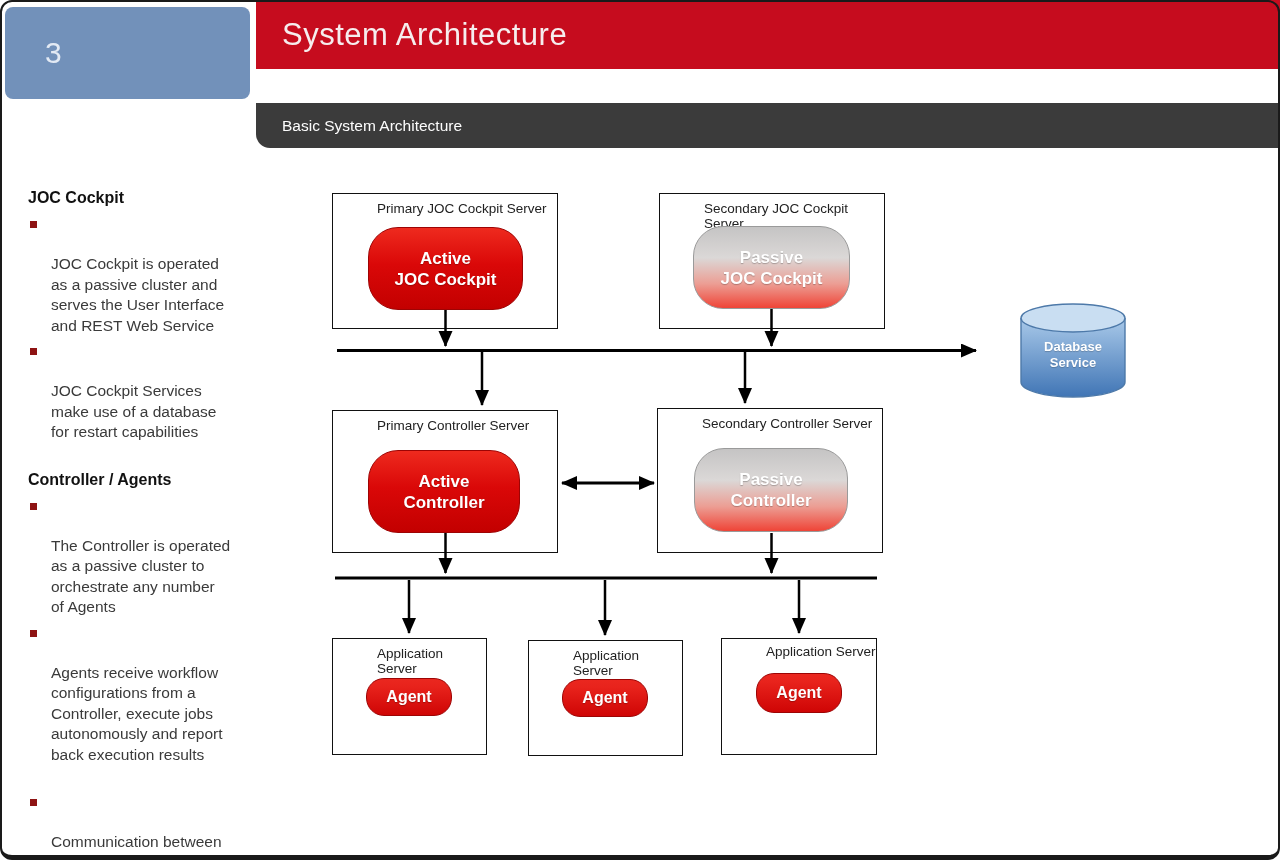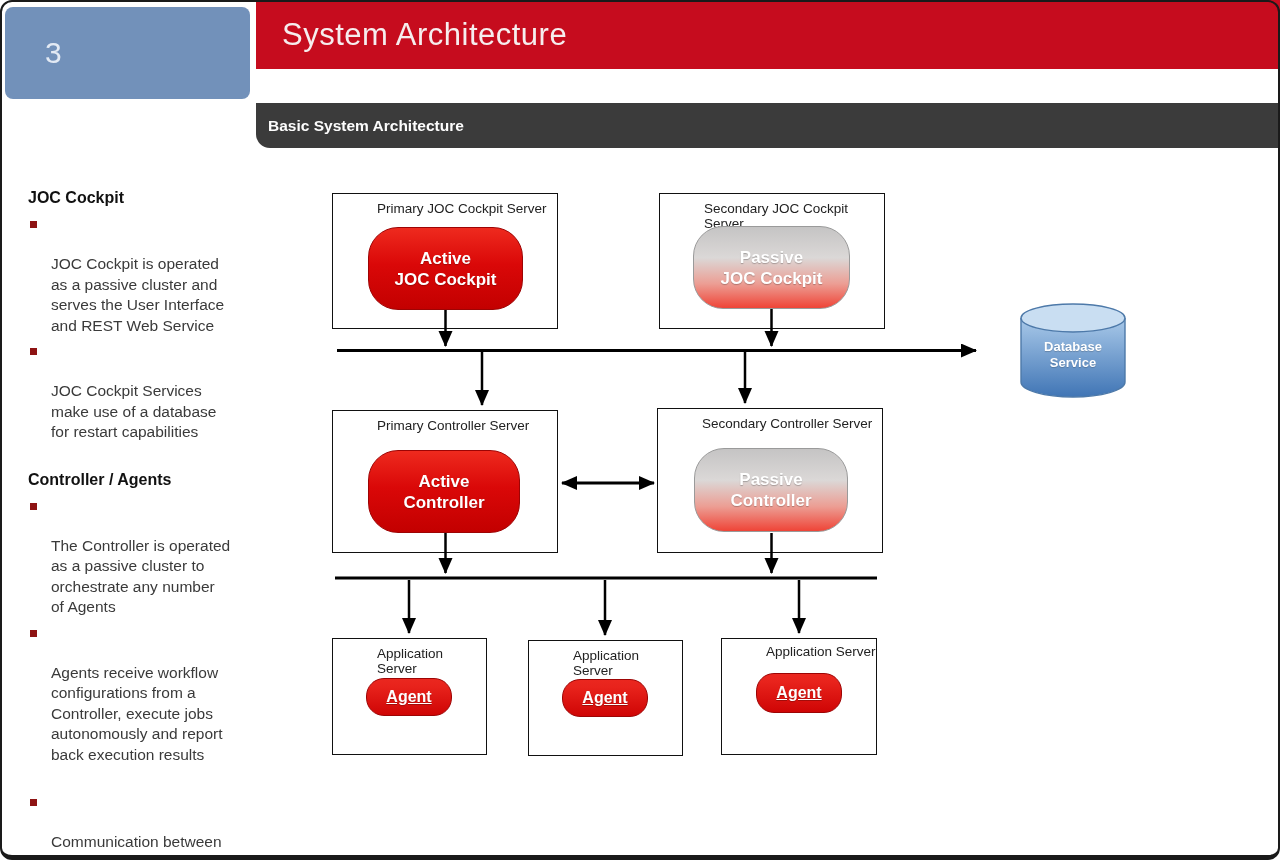--- a/index.html
+++ b/index.html
@@ -13,21 +13,21 @@
   
   .num-box{position:absolute;left:5px;top:7px;width:245px;height:92px;
     background:#7291ba;border-radius:8px;color:#e3eaf4;font-size:30px;
     display:flex;align-items:center;padding-left:40px;box-sizing:border-box;}
   .title-banner{position:absolute;left:256px;top:0;width:1024px;height:69px;
     background:#c60c1e;color:#f6edee;display:flex;align-items:center;}
   .title-banner .t{font-size:31px;padding-left:26px;letter-spacing:.5px;}
   .sub-bar{position:absolute;left:256px;top:103px;width:1024px;height:45px;
     background:#3b3b3b;border-radius:0 0 0 14px;color:#fdfdfd;
     display:flex;align-items:center;}
-  .sub-bar .t{font-size:15.5px;font-weight:bold;padding-left:12px;}
+  .sub-bar .t{font-size:15.5px;font-weight:normal;padding-left:26px;}
   
   .sidebar{position:absolute;left:28px;top:188px;width:224px;color:#3a3a3a;}
   .sb-h{font-size:16px;font-weight:bold;color:#111;margin:0 0 6px 0;line-height:20px;}
   .sb-sec{margin-bottom:27px;}
   .bullet-row{display:flex;margin-bottom:5px;}
   .sq{flex:0 0 7px;width:7px;height:7px;background:#8e1313;margin:7px 14px 0 2px;}
   .bullet-text{font-size:15.5px;line-height:20.5px;white-space:pre-line;margin-top:40px;}
   
   .server-box{position:absolute;background:#fff;border:1.4px solid #111;
     box-sizing:border-box;}
@@ -36,21 +36,21 @@
     justify-content:center;text-align:center;color:#fff;font-weight:bold;
     font-size:17px;line-height:21px;white-space:pre-line;box-sizing:border-box;
     text-shadow:0 1px 1px rgba(0,0,0,.25);}
   .node-active{background:linear-gradient(180deg,#ee2a1e 0%,#da0808 45%,#c30000 100%);
     border:1px solid #9d0404;}
   .node-passive{background:linear-gradient(180deg,#c5c4c4 0%,#dbd8d7 38%,#ec9e94 70%,#ef4437 100%);
     border:1px solid #9a9a9a;}
   .agent{position:absolute;border-radius:18px;display:flex;align-items:center;
     justify-content:center;color:#fff;font-weight:bold;font-size:16px;
     background:linear-gradient(180deg,#ea271f 0%,#e8231c 20%,#cf0505 100%);
-    border:1px solid #9d0404;box-sizing:border-box;text-shadow:0 1px 1px rgba(0,0,0,.25);text-decoration:underline;}
+    border:1px solid #9d0404;box-sizing:border-box;text-shadow:0 1px 1px rgba(0,0,0,.25);}
   .db-wrap{position:absolute;left:1020px;top:303px;width:106px;height:95px;}
   .db-text{position:absolute;left:0;top:36px;width:100%;text-align:center;
     color:#fff;font-weight:bold;font-size:13px;line-height:16px;white-space:pre-line;
     text-shadow:0 1px 1px rgba(0,0,0,.2);}
   svg.connectors{position:absolute;left:0;top:0;width:1280px;height:860px;
     pointer-events:none;z-index:5;}
 </style>
 </head>
 <body>
 

